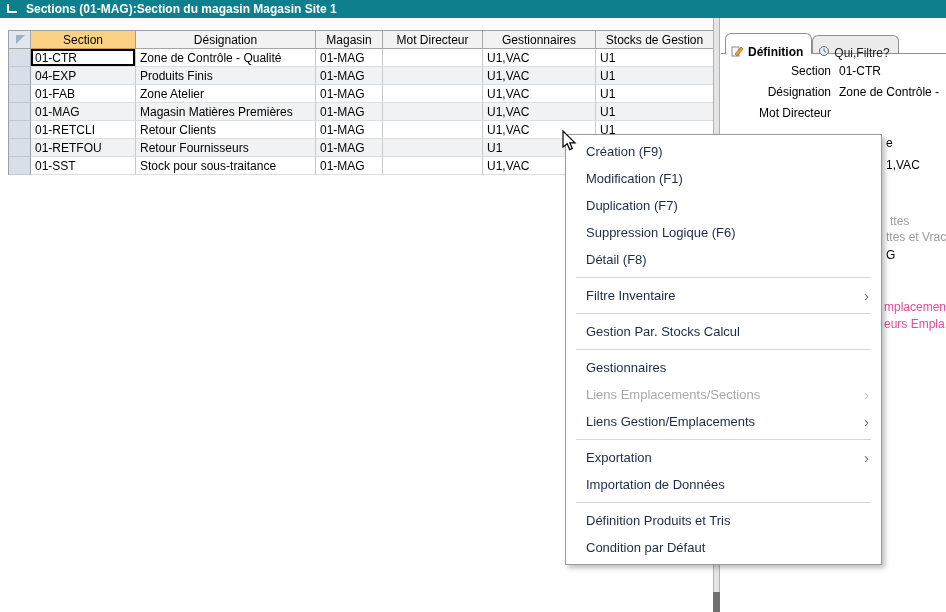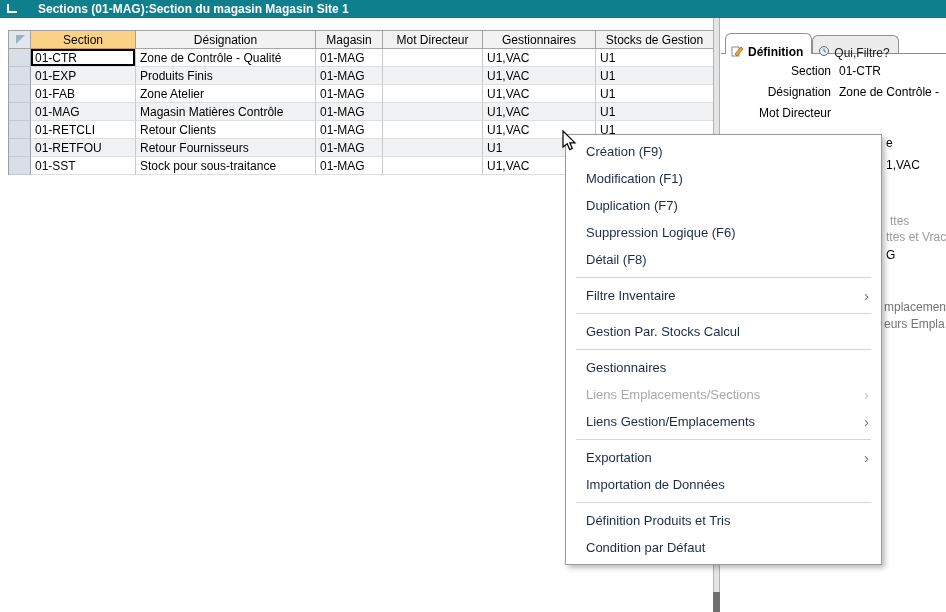--- a/index.html
+++ b/index.html
@@ -4,21 +4,21 @@
 <style>
   html,body{margin:0;padding:0;}
   body{
     width:946px;height:612px;position:relative;overflow:hidden;
     background:#ffffff;font-family:"Liberation Sans",sans-serif;
   }
   
   .titlebar{
     position:absolute;left:0;top:0;width:946px;height:18px;
     background:#0e7f8d;color:#fff;display:flex;align-items:center;
-    font-size:12px;font-weight:bold;gap:12px;
+    font-size:12px;font-weight:bold;
   }
   .titlebar .ticon{margin:0 8px 0 6px;display:flex;align-items:center;}
   
   .tbl{position:absolute;left:8px;top:30px;border-top:1px solid #9aa0a6;border-left:1px solid #9aa0a6;}
   .row{display:flex;}
   .cell{
     box-sizing:border-box;height:18px;font-size:12px;color:#000;
     border-right:1px solid #c9c9c9;border-bottom:1px solid #dedede;
     display:flex;align-items:center;padding:0 4px;white-space:nowrap;overflow:hidden;
     background:#fff;
@@ -48,21 +48,21 @@
     border-radius:6px 6px 0 0;height:18px;padding:16px 8px 0 5px;font-size:12px;color:#222;
     white-space:nowrap;
   }
   .tab.active{background:#fff;height:21px;font-weight:bold;margin-bottom:-1px;color:#000;}
   .panelbody{border-top:1px solid #909090;position:relative;z-index:1;padding-top:9px;}
   .field{display:flex;margin-bottom:5px;font-size:12px;height:16px;align-items:center;}
   .flabel{width:110px;text-align:right;padding-right:8px;color:#000;flex:none;}
   .fvalue{white-space:nowrap;overflow:hidden;}
   .frag{position:absolute;font-size:12px;white-space:nowrap;color:#000;z-index:5;}
   .frag.gray{color:#9b9b9b;}
-  .frag.dim{color:#737373;}
+  .frag.dim{color:#ec4899;}
   
   .menu{
     position:absolute;left:565px;top:134px;width:317px;box-sizing:border-box;
     background:#fff;border:1px solid #9b9b9b;box-shadow:3px 3px 5px rgba(0,0,0,0.25);
     padding:3px 0;z-index:20;
   }
   .mi{height:27px;display:flex;align-items:center;padding:0 12px 0 20px;
     font-size:13px;color:#1c2b47;}
   .mi .lbl{flex:1;white-space:nowrap;overflow:hidden;}
   .mi .arr{color:#707070;font-size:15px;line-height:1;margin-left:8px;}
@@ -102,42 +102,42 @@
     <div class="cell c1 focus">01-CTR</div>
     <div class="cell c2">Zone de Contrôle - Qualité</div>
     <div class="cell c3">01-MAG</div>
     <div class="cell c4"></div>
     <div class="cell c5">U1,VAC</div>
     <div class="cell c6">U1</div>
   </div>
 
   <div class="row alt">
     <div class="cell c0 selcell"></div>
-    <div class="cell c1">01-EXP</div>
+    <div class="cell c1">04-EXP</div>
     <div class="cell c2">Produits Finis</div>
     <div class="cell c3">01-MAG</div>
     <div class="cell c4"></div>
     <div class="cell c5">U1,VAC</div>
     <div class="cell c6">U1</div>
   </div>
 
   <div class="row">
     <div class="cell c0 selcell"></div>
     <div class="cell c1">01-FAB</div>
     <div class="cell c2">Zone Atelier</div>
     <div class="cell c3">01-MAG</div>
     <div class="cell c4"></div>
     <div class="cell c5">U1,VAC</div>
     <div class="cell c6">U1</div>
   </div>
 
   <div class="row alt">
     <div class="cell c0 selcell"></div>
     <div class="cell c1">01-MAG</div>
-    <div class="cell c2">Magasin Matières Contrôle</div>
+    <div class="cell c2">Magasin Matières Premières</div>
     <div class="cell c3">01-MAG</div>
     <div class="cell c4"></div>
     <div class="cell c5">U1,VAC</div>
     <div class="cell c6">U1</div>
   </div>
 
   <div class="row">
     <div class="cell c0 selcell"></div>
     <div class="cell c1">01-RETCLI</div>
     <div class="cell c2">Retour Clients</div>

